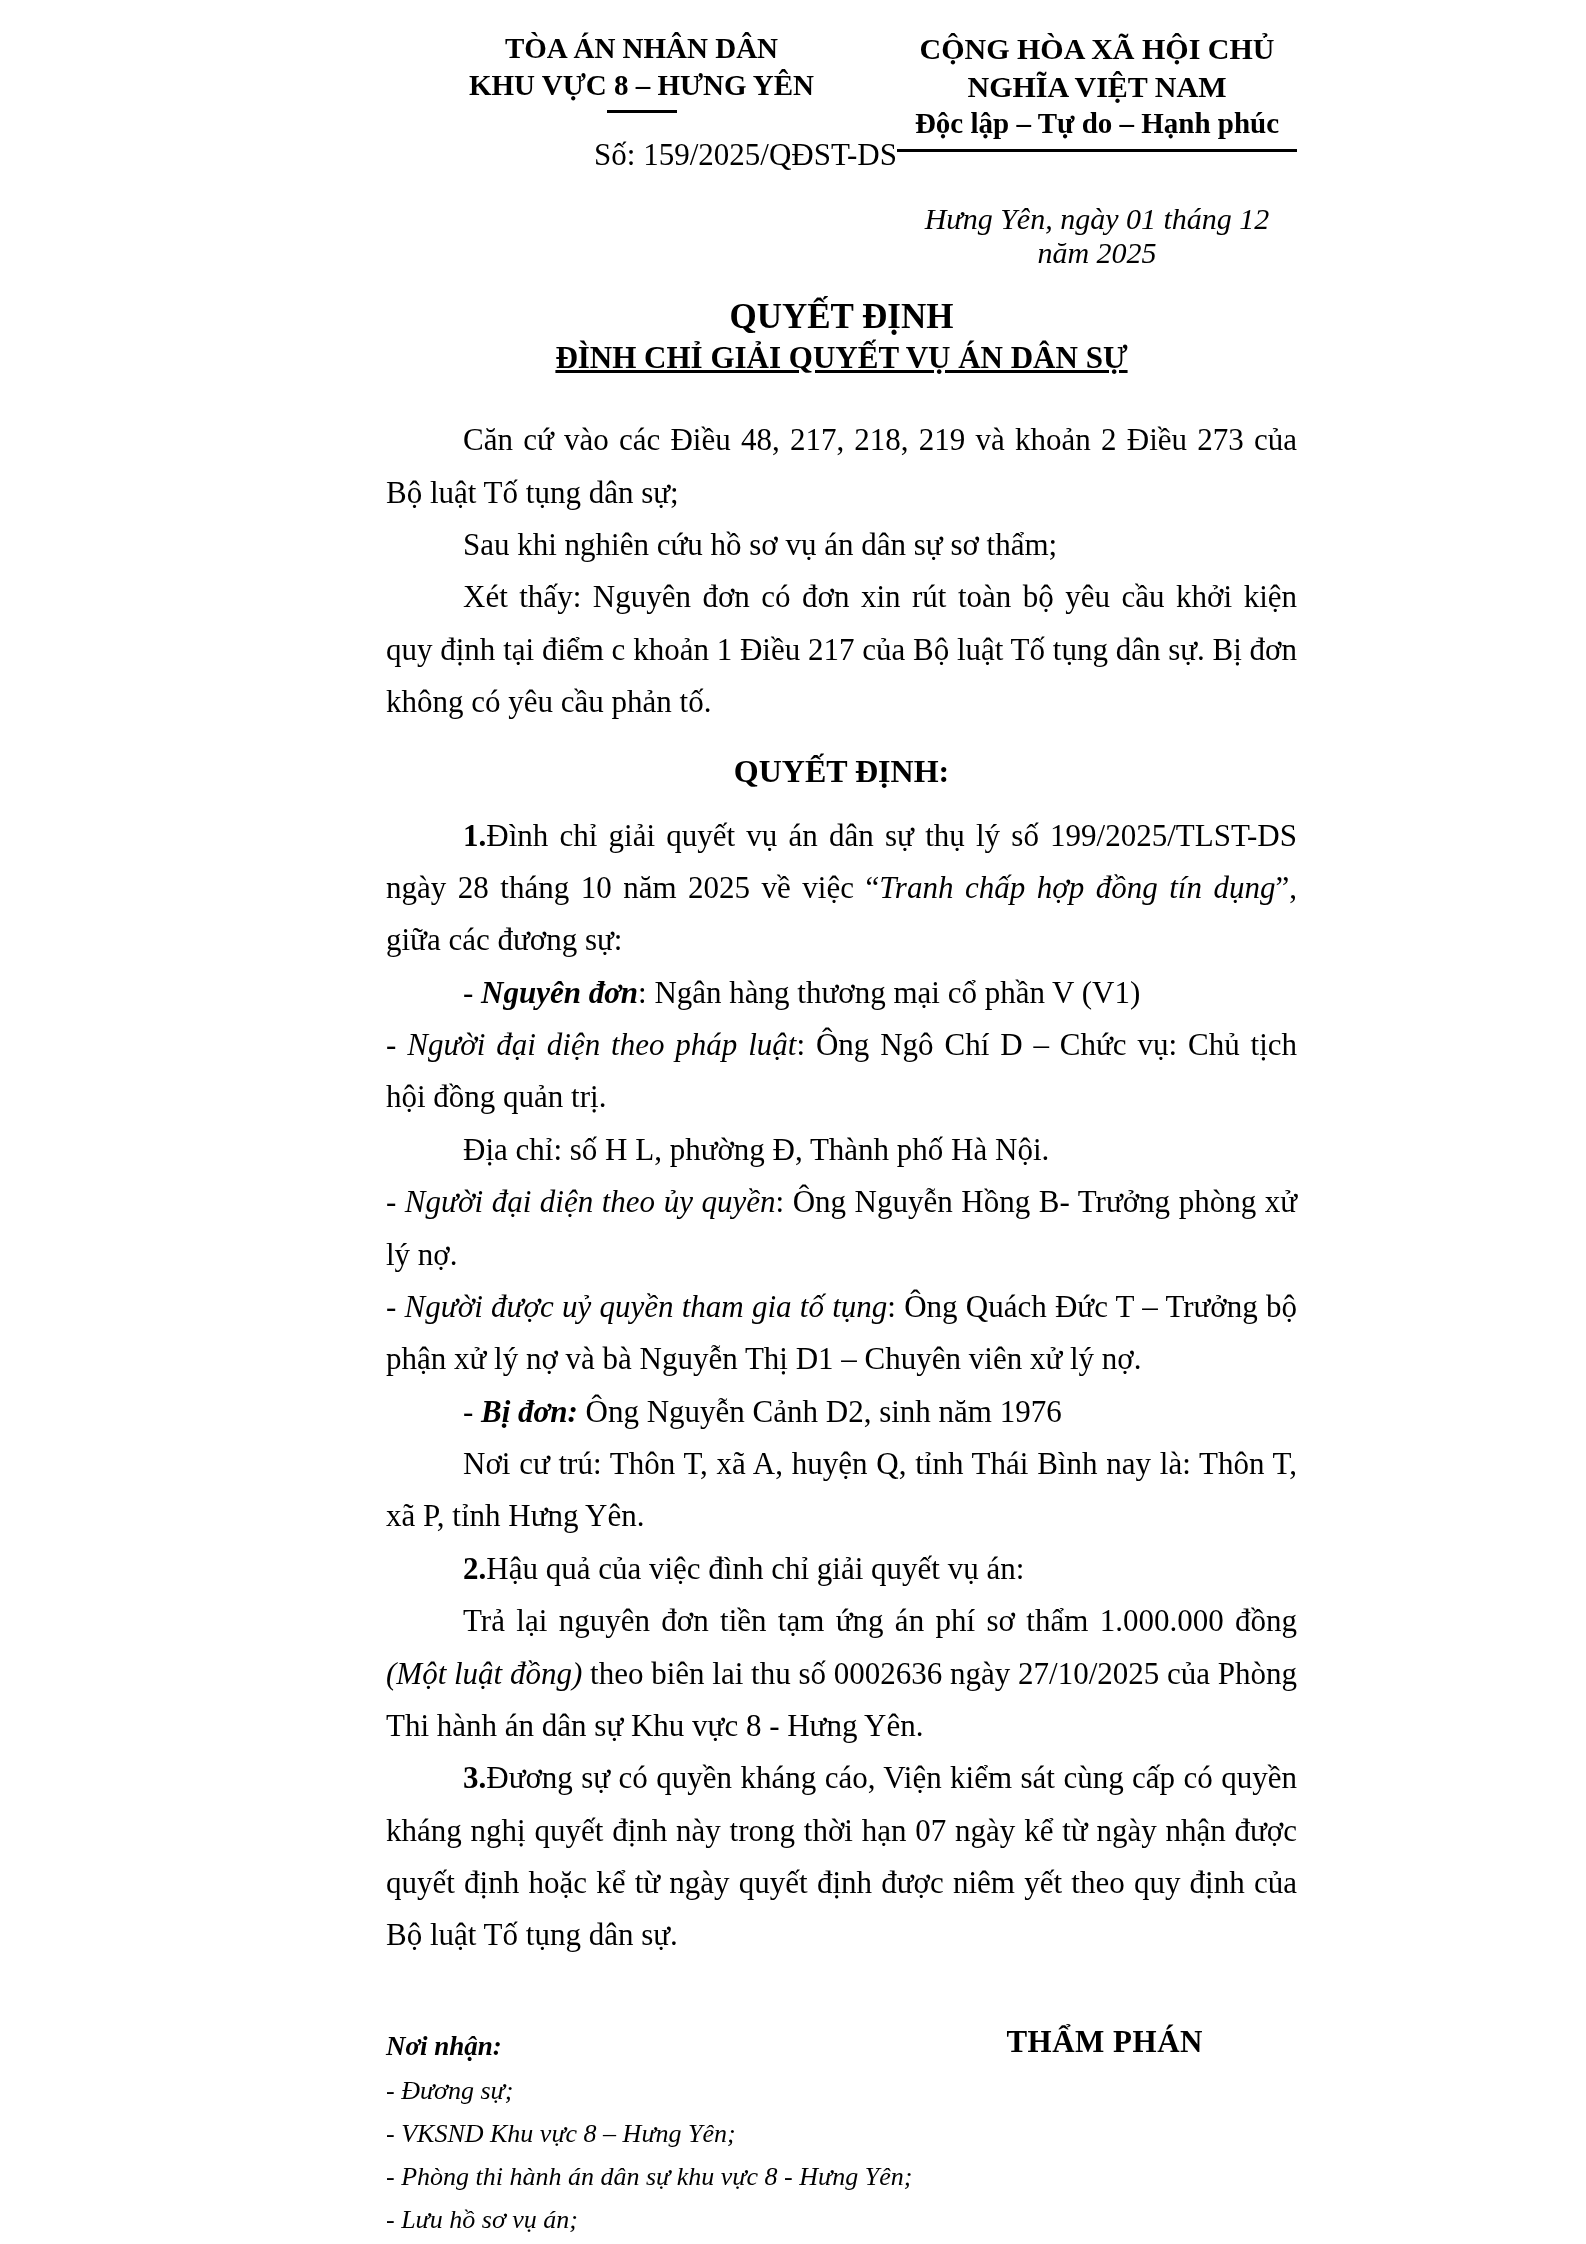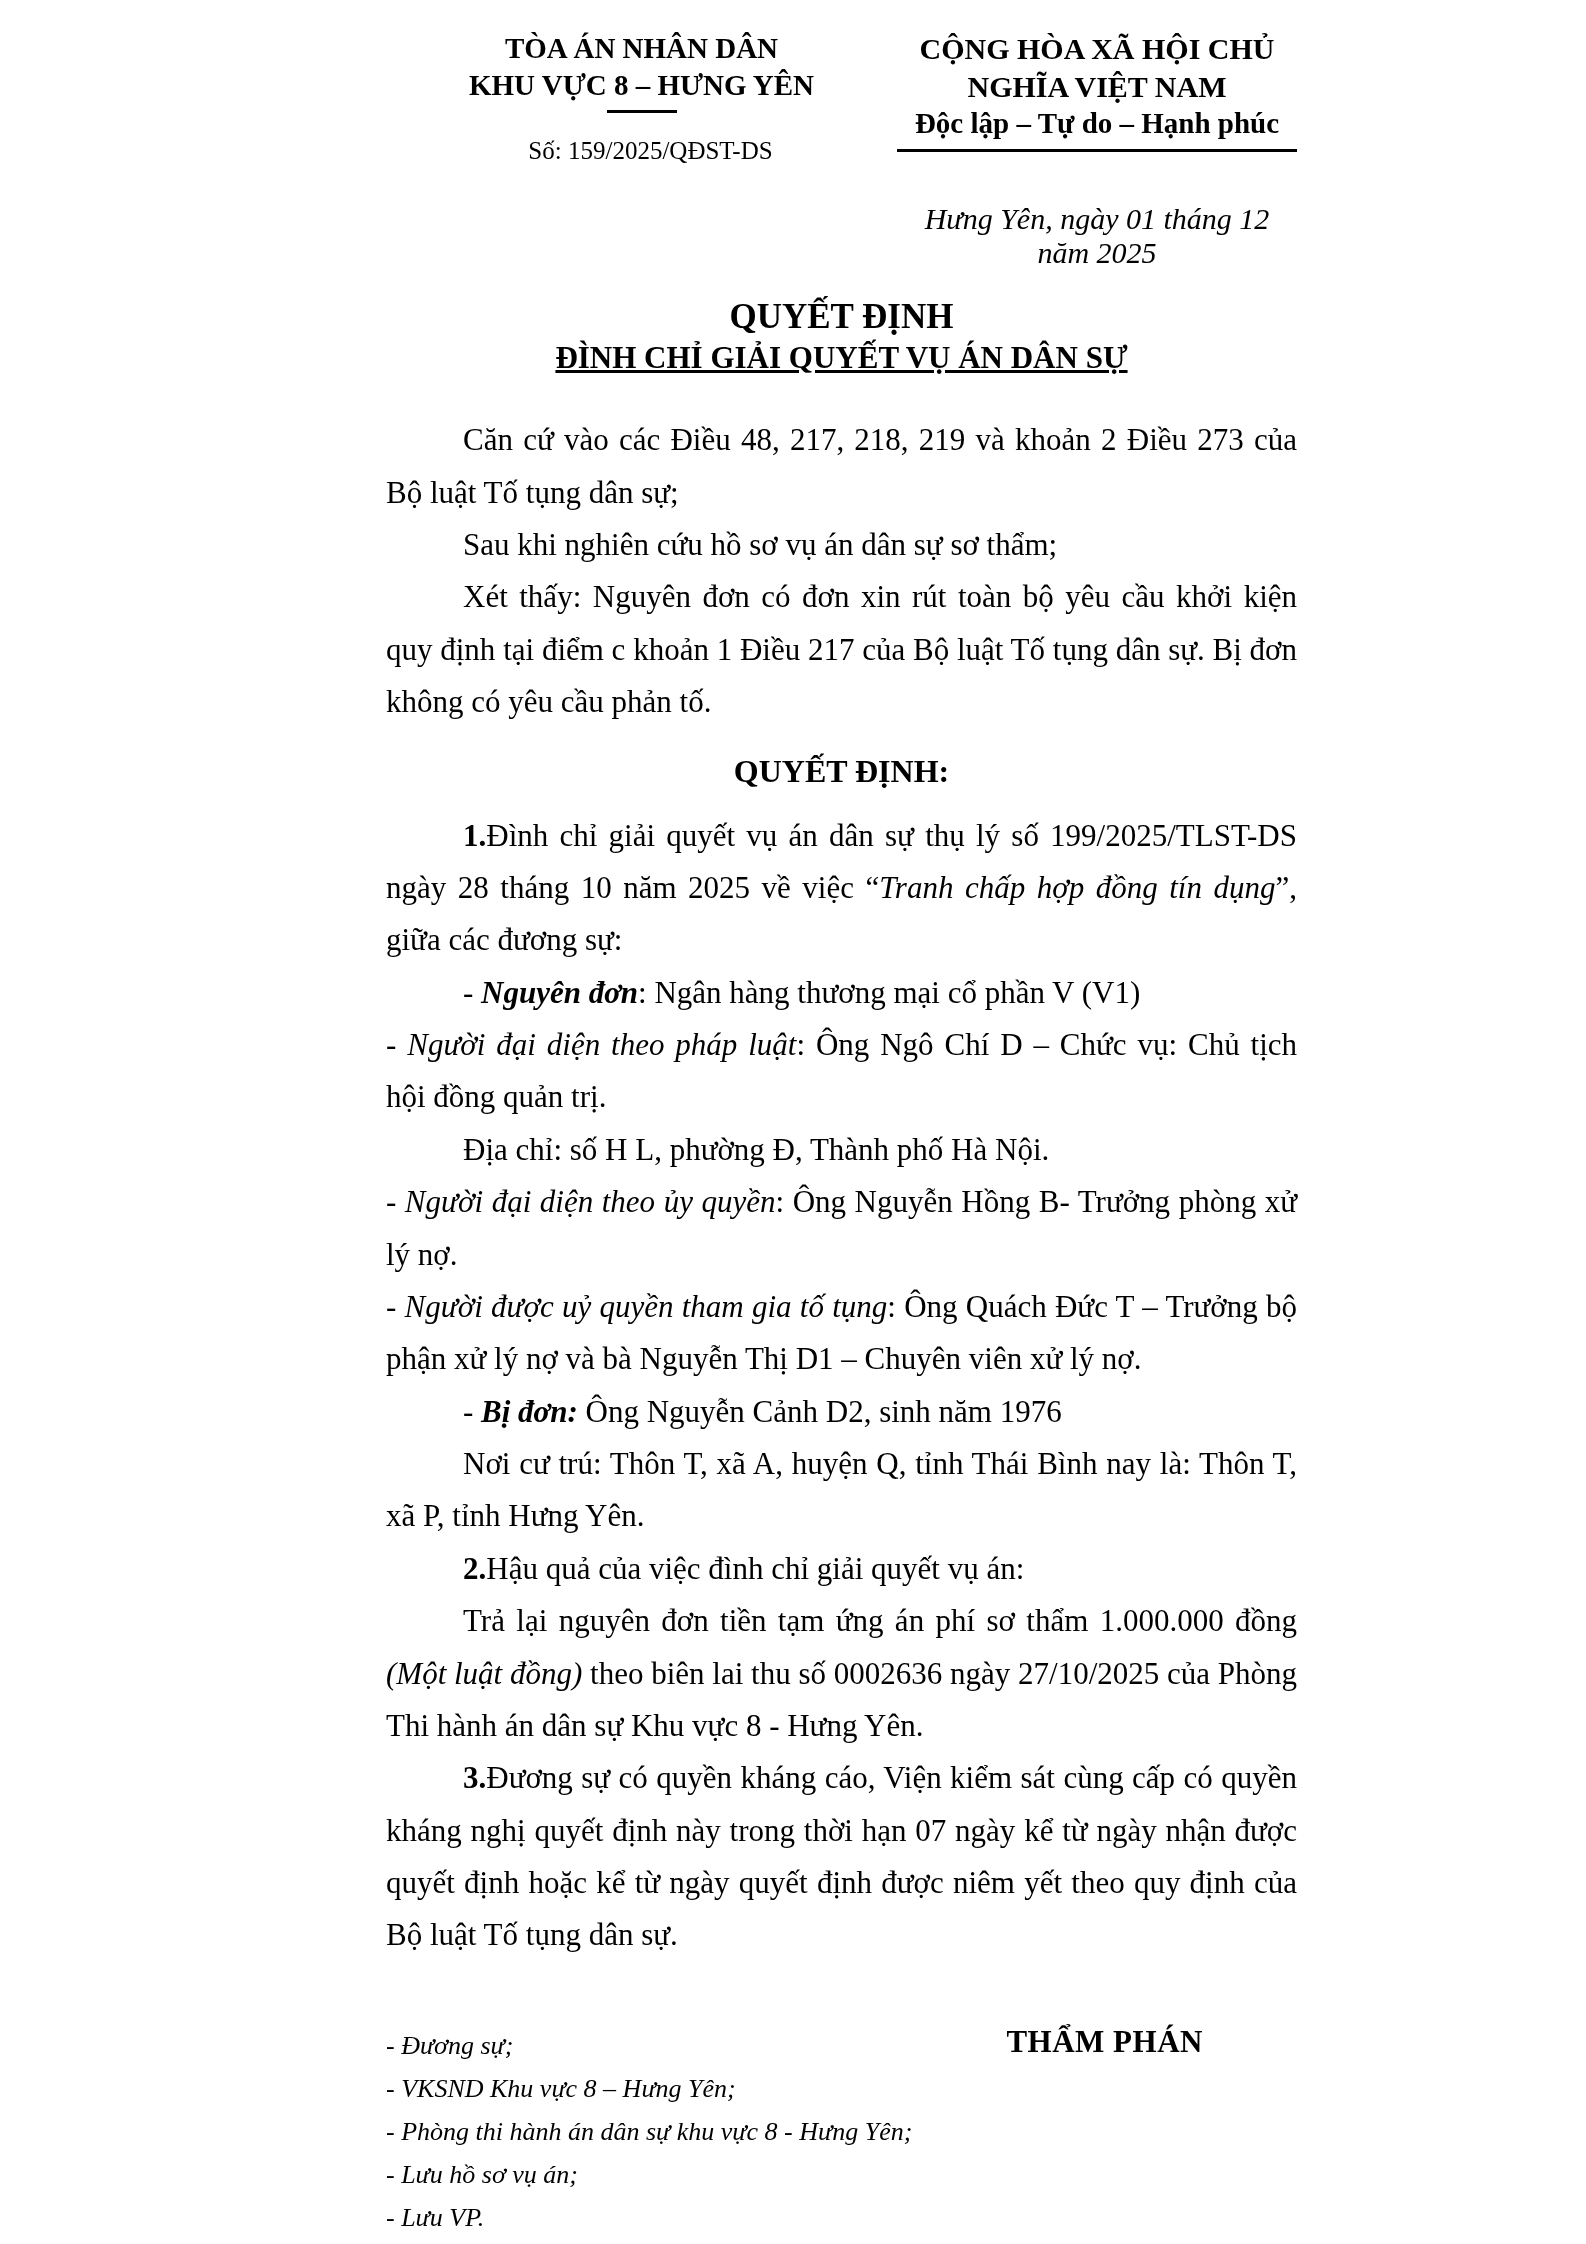--- a/index.html
+++ b/index.html
@@ -13,21 +13,21 @@
     font-family: "Liberation Serif", "DejaVu Serif", serif;
     padding: 30px 131px 40px 228px;
     overflow: hidden;
   }
 
   
   .header { display: flex; align-items: flex-start; }
   .header-left { width: 522px; text-align: center; }
   .court-line { font-weight: bold; font-size: 29px; line-height: 1.28; }
   .court-underline { width: 70px; border-bottom: 3px solid #000; margin: 6px auto 0; }
-  .document-number { font-size: 25px; text-align: center; margin-top: 24px; padding-left: 18px; white-space: nowrap; }
+  .document-number { font-size: 31px; text-align: right; margin-top: 24px; padding-left: 18px; white-space: nowrap; }
   .header-right { flex: 1; text-align: center; }
   .national-line1 { font-size: 30px; font-weight: bold; line-height: 1.25; }
   .national-line2 { font-size: 29px; font-weight: bold; margin-top: 2px; }
   .motto-underline { width: 400px; border-bottom: 3px solid #000; margin: 9px auto 0; }
   .place-date { font-size: 30px; font-style: italic; margin-top: 50px; }
 
   
   .title-block { text-align: center; margin-top: 26px; }
   .title-main { font-size: 35px; font-weight: bold; line-height: 1.2; }
   .title-sub  { font-size: 31px; font-weight: bold; line-height: 1.3; text-decoration: underline; }
@@ -99,20 +99,21 @@
       <p class="para"><span class="i">- Người được uỷ quyền tham gia tố tụng</span><span>: Ông Quách Đức T – Trưởng bộ phận xử lý nợ và bà Nguyễn Thị D1 – Chuyên viên xử lý nợ.</span></p>
       <p class="para indent"><span>- </span><span class="b i">Bị đơn:</span><span> Ông Nguyễn Cảnh D2, sinh năm 1976</span></p>
       <p class="para indent"><span>Nơi cư trú: Thôn T, xã A, huyện Q, tỉnh Thái Bình nay là: Thôn T, xã P, tỉnh Hưng Yên.</span></p>
       <p class="para indent"><span class="b">2.</span><span>Hậu quả của việc đình chỉ giải quyết vụ án:</span></p>
       <p class="para indent"><span>Trả lại nguyên đơn tiền  tạm ứng án phí sơ thẩm 1.000.000 đồng  </span><span class="i">(Một luật đồng)</span><span> theo biên lai thu số 0002636 ngày  27/10/2025 của Phòng Thi hành án dân sự Khu vực 8 -  Hưng Yên.</span></p>
       <p class="para indent"><span class="b">3.</span><span>Đương sự có quyền kháng cáo, Viện kiểm sát cùng cấp có quyền kháng nghị quyết định này trong thời hạn 07 ngày kể từ ngày nhận được quyết định hoặc kể từ ngày quyết định được niêm yết theo quy định của Bộ luật Tố tụng dân sự.</span></p>
     </div>
 
   <div class="footer">
     <div class="recipients">
+      <div class="recipients-heading">Nơi nhận:</div>
       <div>
           <div class="recipient-line">- Đương sự;</div>
           <div class="recipient-line">- VKSND Khu vực 8 – Hưng Yên;</div>
           <div class="recipient-line">- Phòng thi hành án dân sự khu vực 8 - Hưng Yên;</div>
           <div class="recipient-line">- Lưu hồ sơ vụ án;</div>
           <div class="recipient-line">- Lưu VP.</div>
         </div>
     </div>
     <div class="signature">
       <div class="judge-title">THẨM PHÁN</div>

